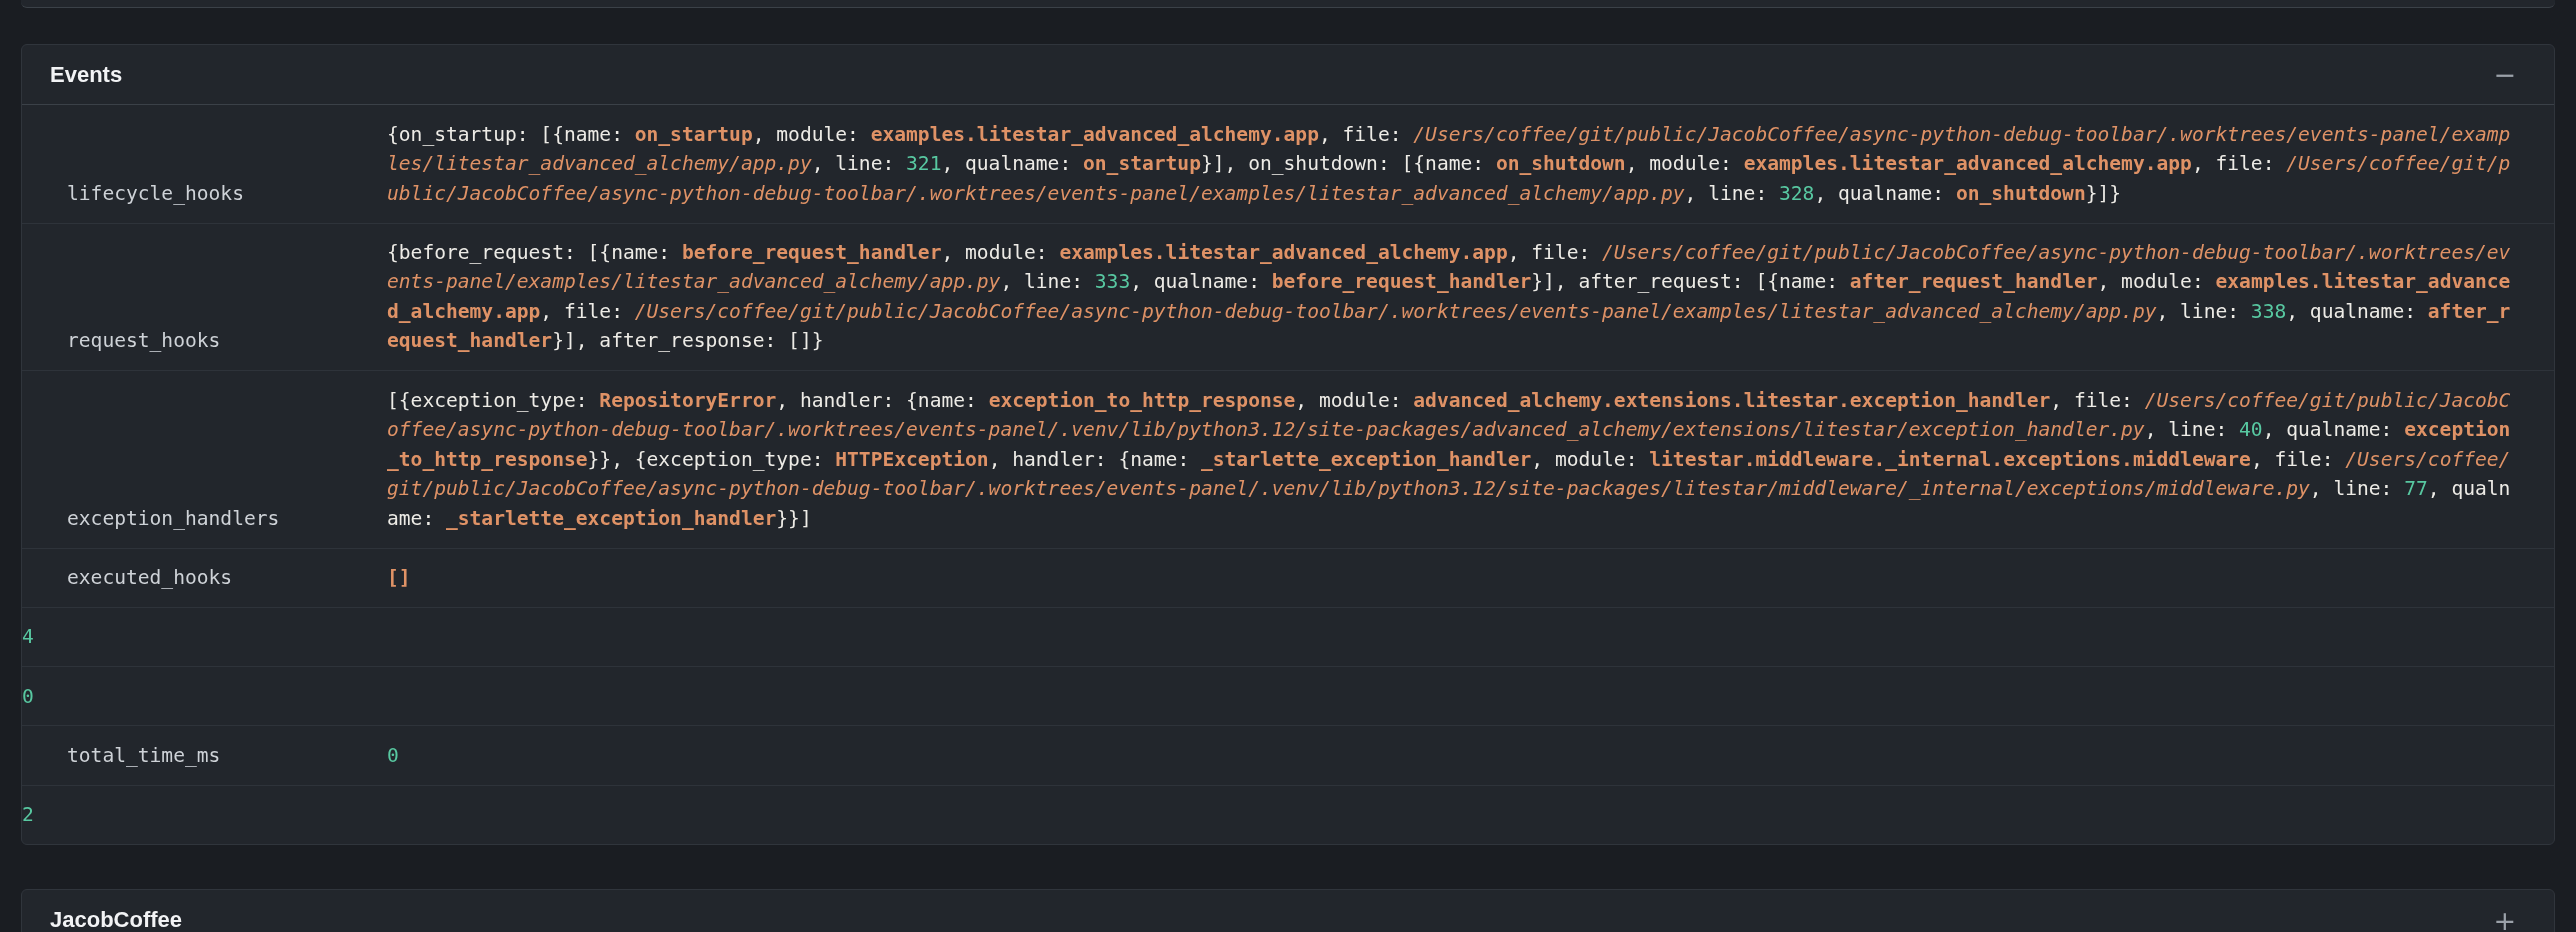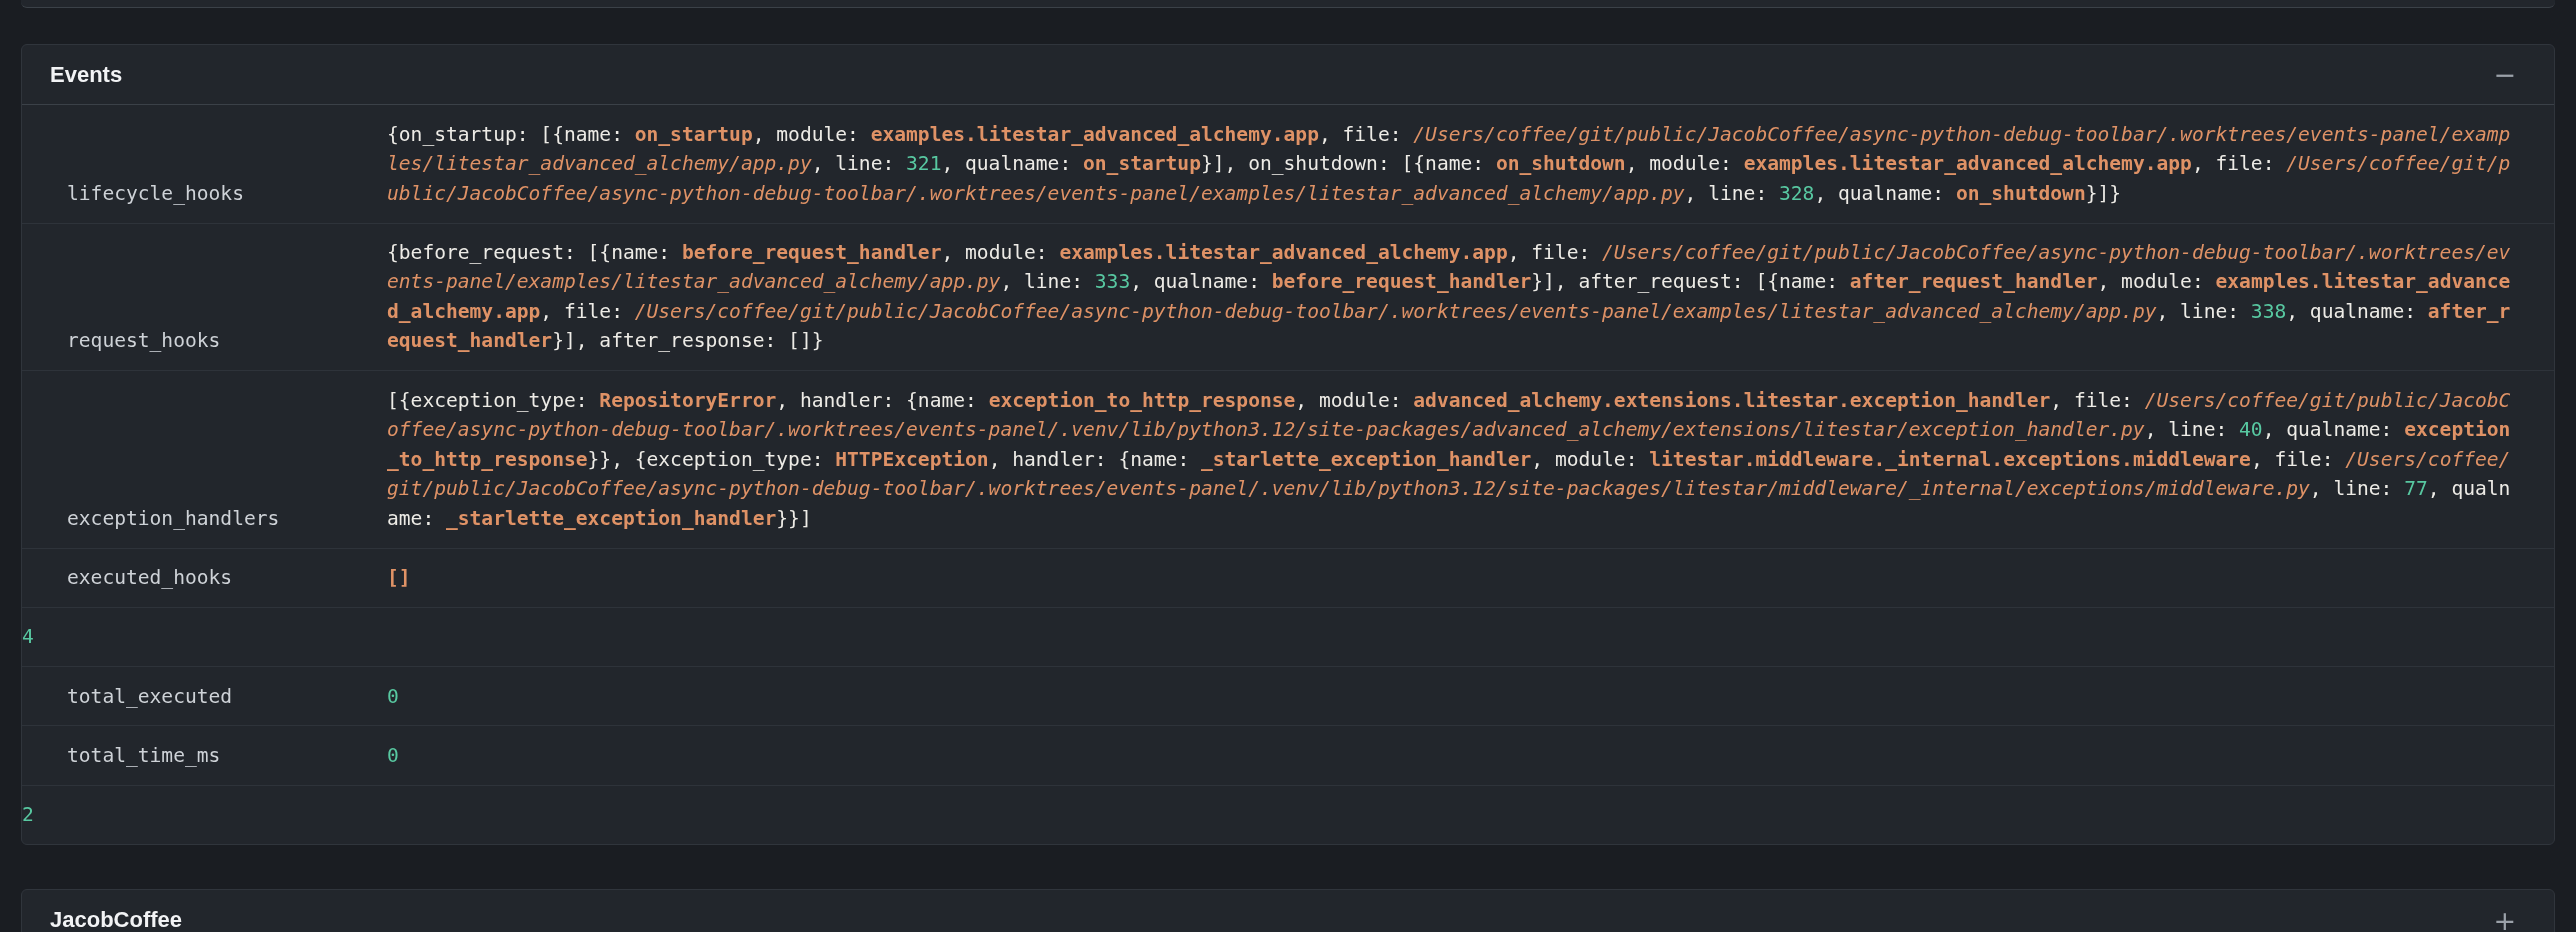--- a/index.html
+++ b/index.html
@@ -98,21 +98,20 @@
           <div class="tvalue"><span class="tok-k">[{exception_type: </span><span class="tok-s">RepositoryError</span><span class="tok-k">, handler: {name: </span><span class="tok-s">exception_to_http_response</span><span class="tok-k">, module: </span><span class="tok-s">advanced_alchemy.extensions.litestar.exception_handler</span><span class="tok-k">, file: </span><span class="tok-p">/Users/coffee/git/public/JacobCoffee/async-python-debug-toolbar/.worktrees/events-panel/.venv/lib/python3.12/site-packages/advanced_alchemy/extensions/litestar/exception_handler.py</span><span class="tok-k">, line: </span><span class="tok-n">40</span><span class="tok-k">, qualname: </span><span class="tok-s">exception_to_http_response</span><span class="tok-k">}}, {exception_type: </span><span class="tok-s">HTTPException</span><span class="tok-k">, handler: {name: </span><span class="tok-s">_starlette_exception_handler</span><span class="tok-k">, module: </span><span class="tok-s">litestar.middleware._internal.exceptions.middleware</span><span class="tok-k">, file: </span><span class="tok-p">/Users/coffee/git/public/JacobCoffee/async-python-debug-toolbar/.worktrees/events-panel/.venv/lib/python3.12/site-packages/litestar/middleware/_internal/exceptions/middleware.py</span><span class="tok-k">, line: </span><span class="tok-n">77</span><span class="tok-k">, qualname: </span><span class="tok-s">_starlette_exception_handler</span><span class="tok-k">}}]</span></div>
         </div>
         <div class="trow">
           <div class="tlabel">executed_hooks</div>
           <div class="tvalue"><span class="tok-s">[]</span></div>
         </div>
         <div class="trow">
           <div class="tvalue"><span class="tok-n">4</span></div>
         </div>
         <div class="trow">
-          <div class="tlabel">total_executed</div>
           <div class="tvalue"><span class="tok-n">0</span></div>
         </div>
         <div class="trow">
           <div class="tlabel">total_time_ms</div>
           <div class="tvalue"><span class="tok-n">0</span></div>
         </div>
         <div class="trow">
           <div class="tvalue"><span class="tok-n">2</span></div>
         </div>
       </div>

